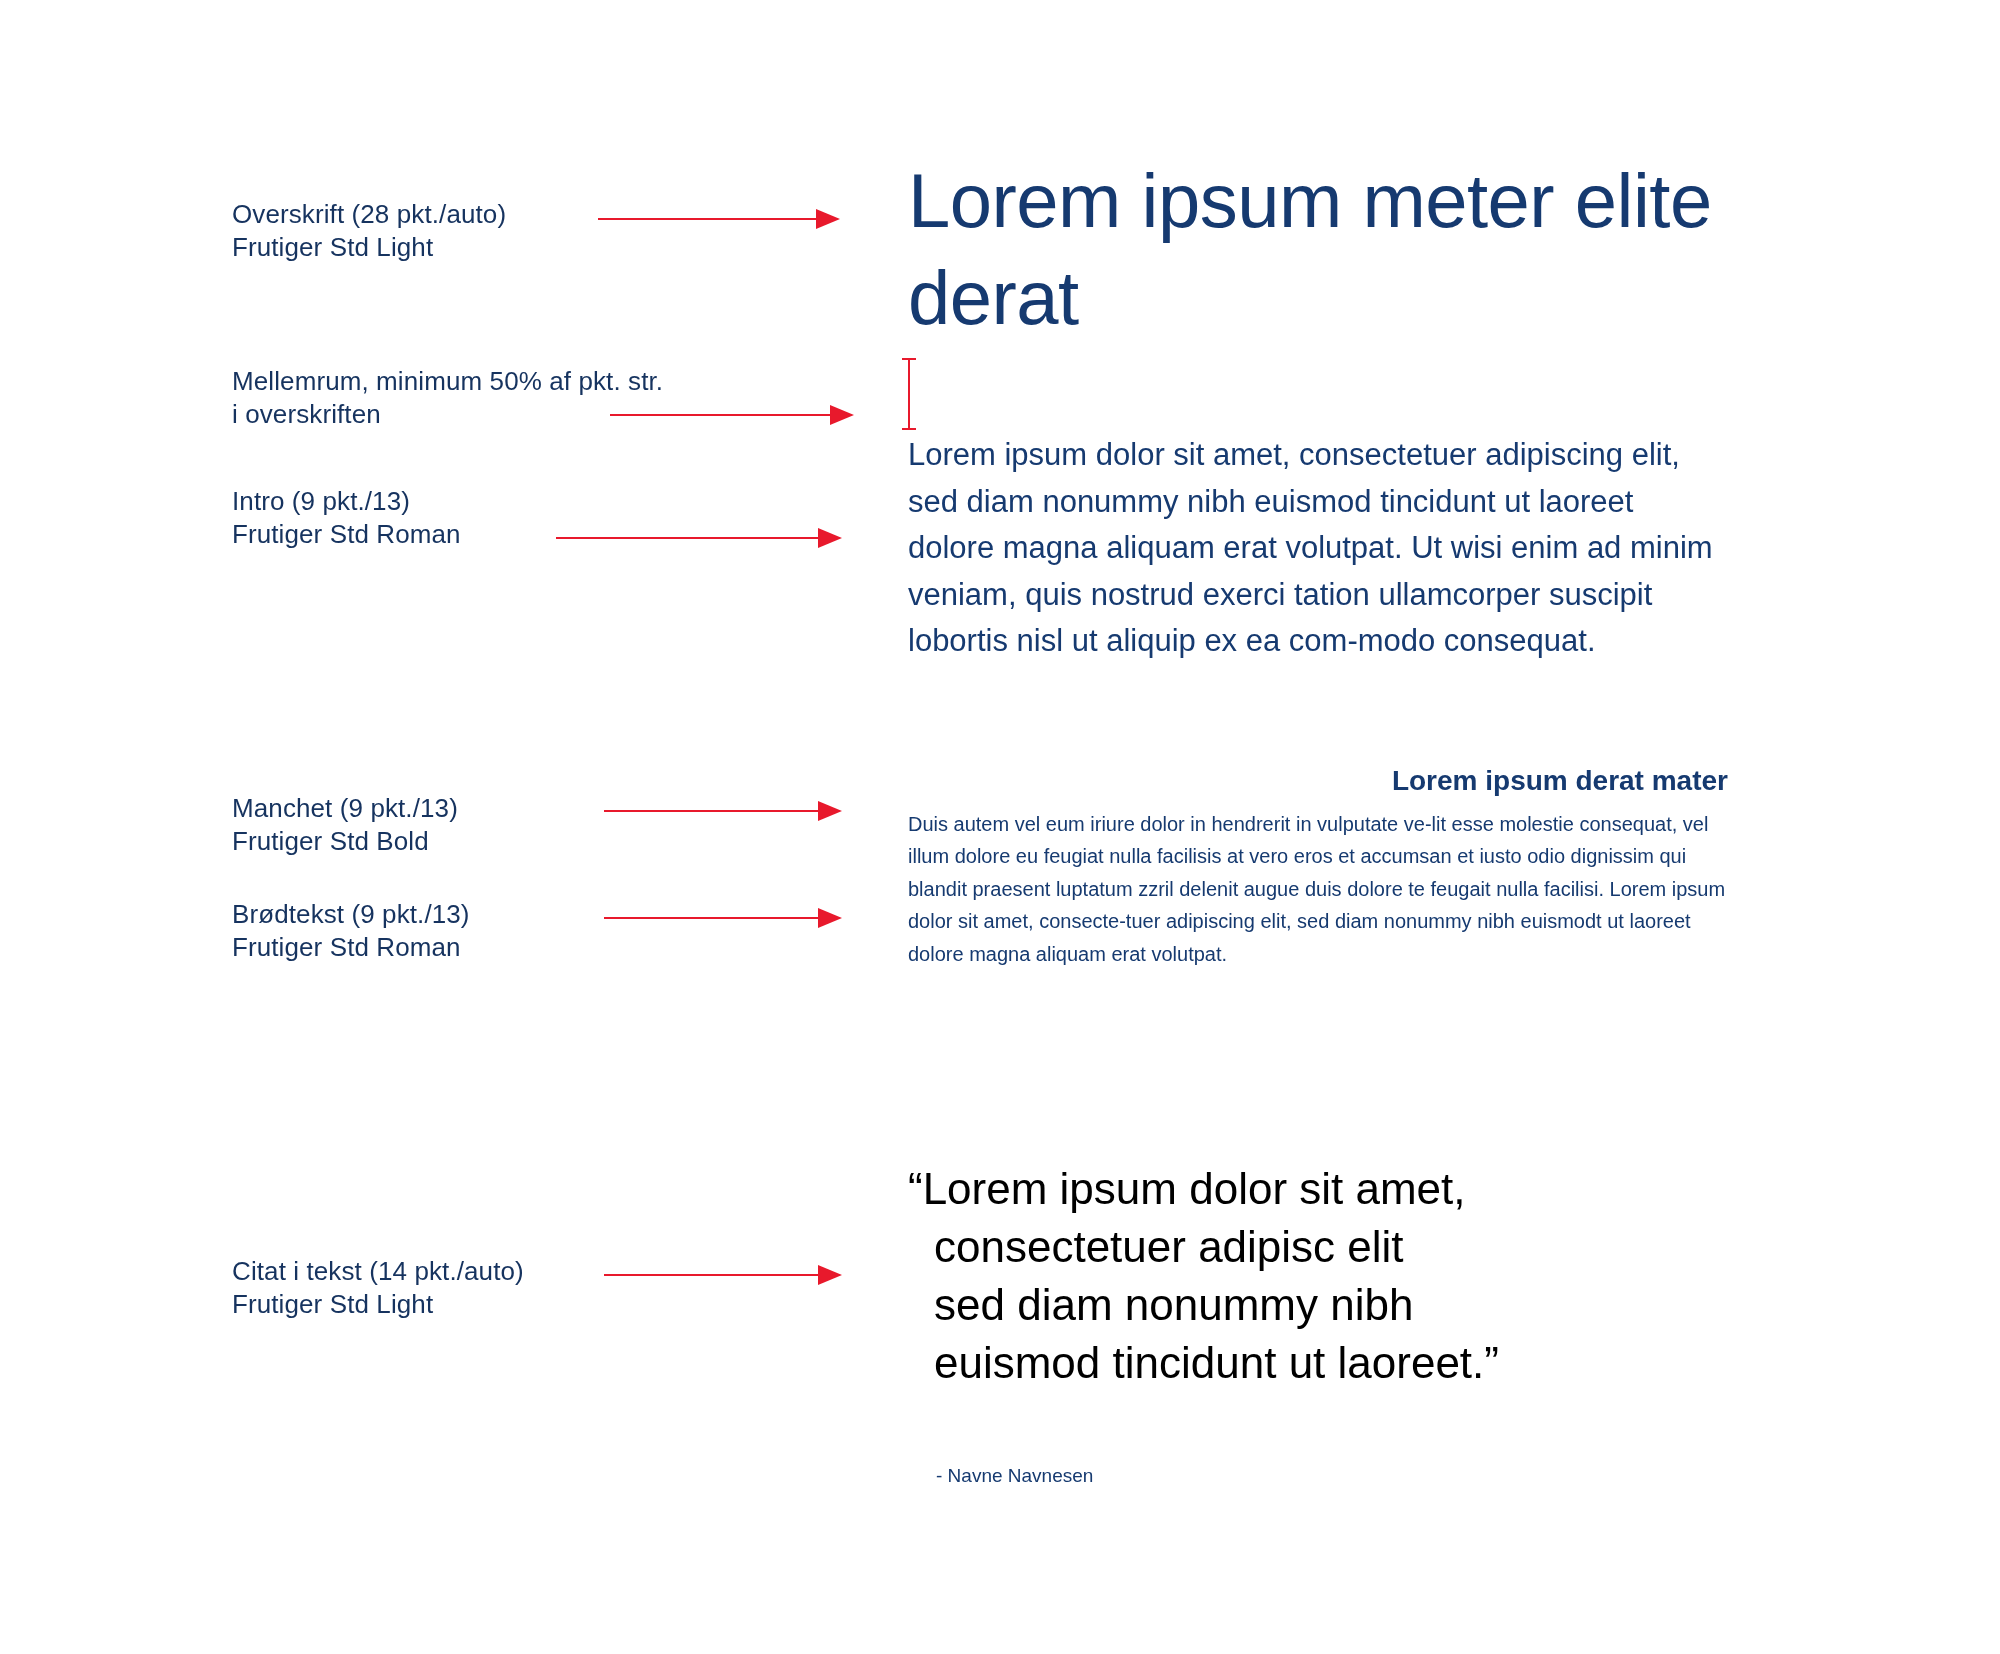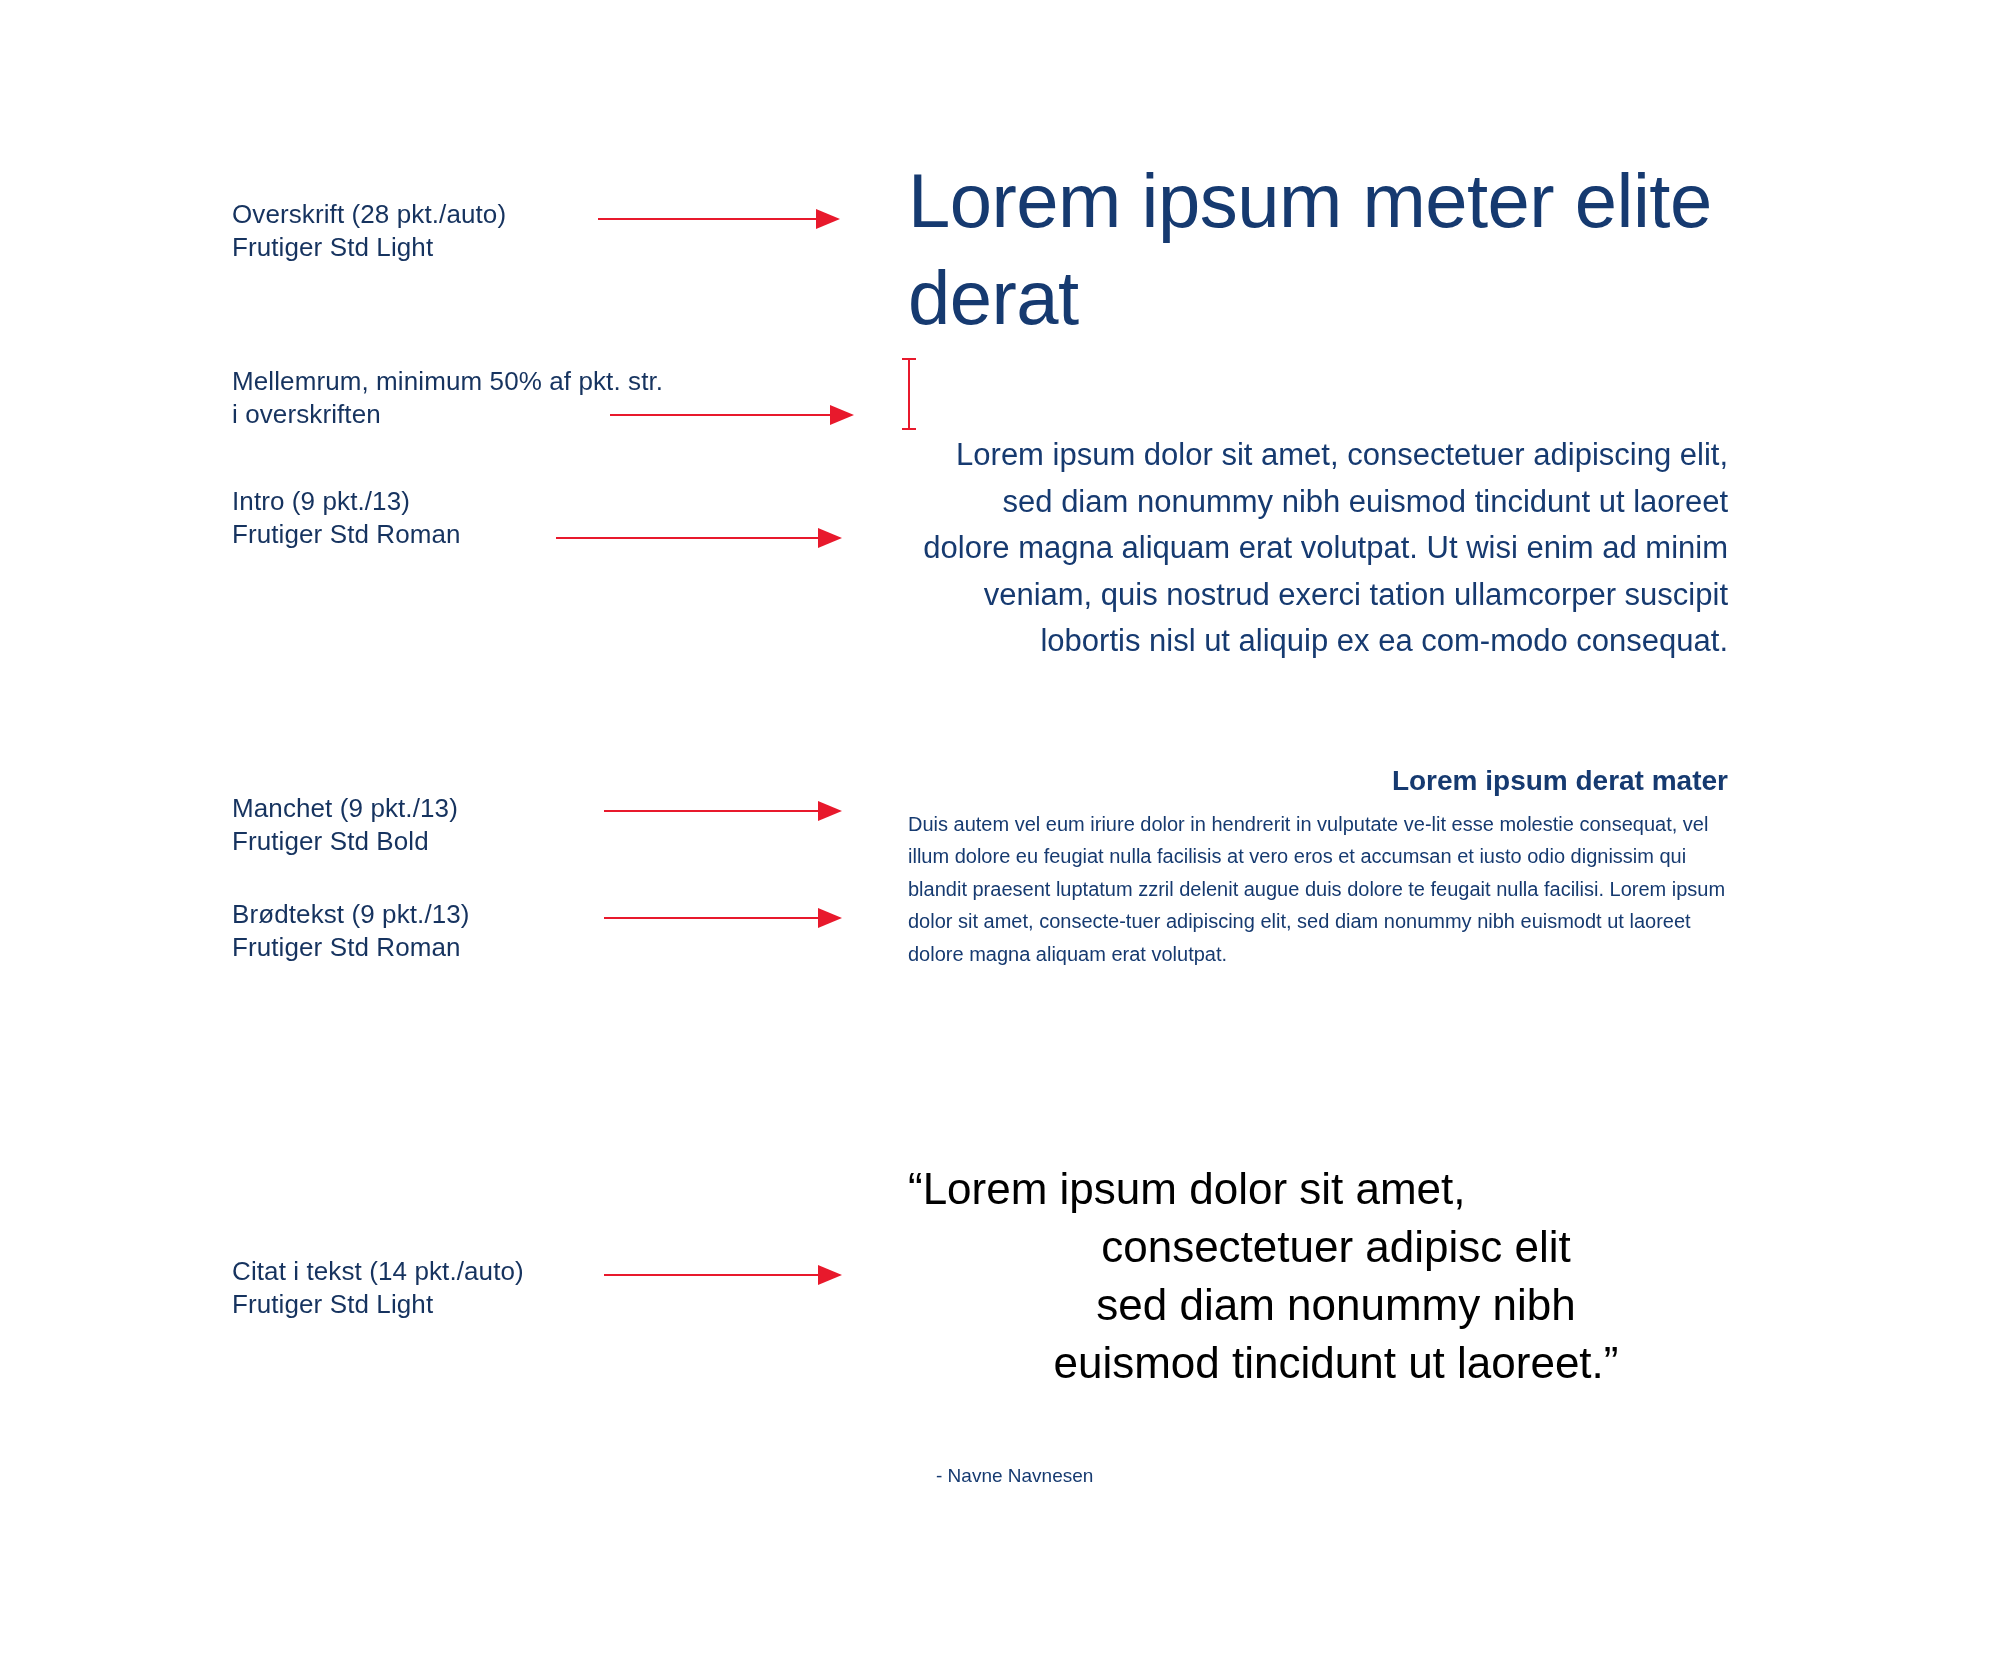--- a/index.html
+++ b/index.html
@@ -114,21 +114,20 @@
 
   .intro {
     position: absolute;
     top: 432px;
     left: 0;
     width: 820px;
     font-size: 31px;
     line-height: 1.5;
     font-weight: 400;
     color: #163a70;
-    text-align: right;
   }
 
   .manchet {
     position: absolute;
     top: 760px;
     left: 0;
     width: 820px;
     font-size: 28px;
     line-height: 1.5;
     font-weight: 700;
@@ -151,21 +150,21 @@
     position: absolute;
     top: 1160px;
     left: 0;
     width: 830px;
     font-size: 44px;
     line-height: 1.32;
     font-weight: 300;
     color: #000000;
   }
   .quote .qline { display: block; }
-  .quote .qline.indent { padding-left: 26px; text-align: center; }
+  .quote .qline.indent { padding-left: 26px; }
 
   .quote-author {
     position: absolute;
     top: 1465px;
     left: 28px;
     font-size: 19px;
     font-weight: 400;
     color: #163a70;
   }
 </style>

